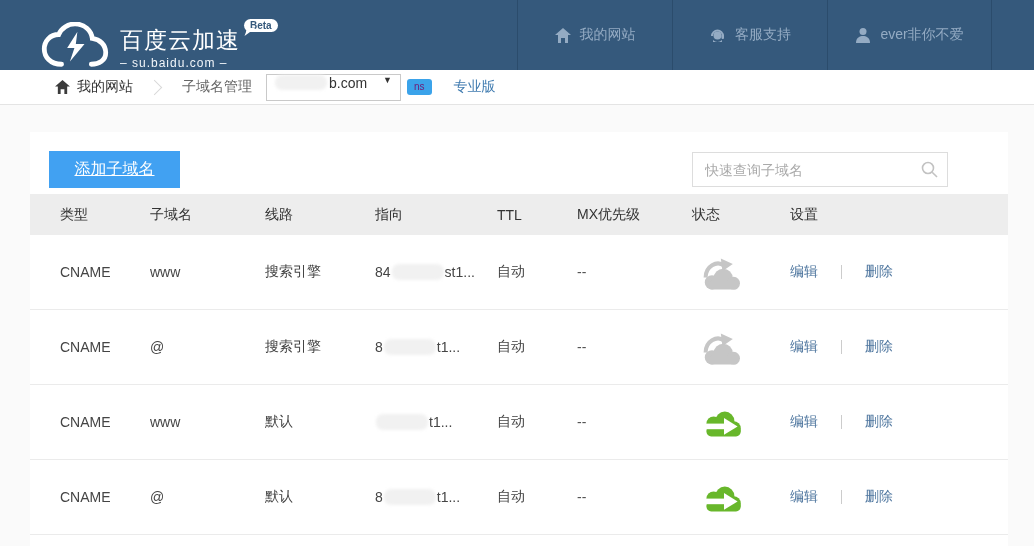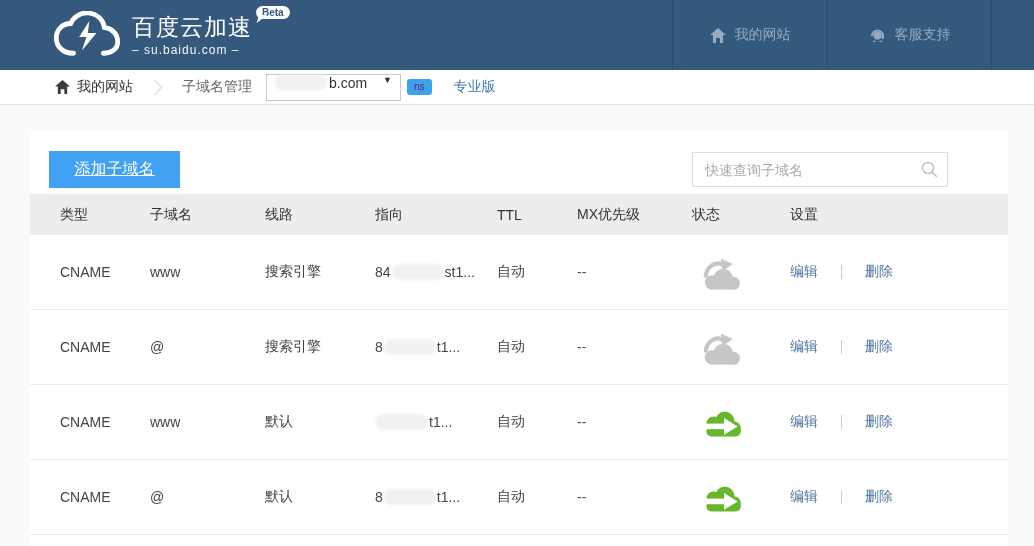--- a/index.html
+++ b/index.html
@@ -1,21 +1,21 @@
 <!DOCTYPE html>
 <html><head>
 <meta charset="utf-8">
 <style>
   * { margin:0; padding:0; box-sizing:border-box; }
   html,body { width:1034px; height:546px; overflow:hidden; background:#fafafa;
     font-family:"Liberation Sans","DejaVu Sans",sans-serif; }
 
   
   .navbar { height:70px; background:#35597c; display:flex; align-items:stretch; }
-  .brand { display:flex; align-items:center; padding-left:52px; flex:1; cursor:pointer; }
+  .brand { display:flex; align-items:flex-end; padding-left:40px; flex:1; cursor:pointer; }
   .logo-svg { width:70px; height:48px; margin-right:10px; }
   .brand-text { color:#fff; position:relative; }
   .brand-row { display:flex; align-items:flex-start; }
   .brand-title { font-size:23px; letter-spacing:1px; line-height:26px; }
   .beta { background:#fff; color:#35597c; font-size:10px; font-weight:bold;
     padding:1px 6px; border-radius:8px; margin-left:4px; margin-top:-8px; position:relative; }
   .beta:after { content:""; position:absolute; left:2px; bottom:-4px;
     border:4px solid transparent; border-top-color:#fff; border-left-color:#fff; transform:skewX(-20deg); }
   .brand-sub { font-size:12px; letter-spacing:1px; margin-top:3px; color:#f2f6fa; }
   .nav-items { display:flex; align-items:stretch; }
@@ -97,20 +97,27 @@
     </div>
     <div class="nav-item">
       <svg width="17" height="17" viewBox="0 0 17 17">
         <path d="M3 9 a5.5 5.5 0 0 1 11 0" fill="none" stroke="#94abc3" stroke-width="2"></path>
         <circle cx="8.5" cy="8.5" r="4" fill="#94abc3"></circle>
         <path d="M4 13 Q8.5 17 13 13 L13 15 L4 15 Z" fill="#94abc3"></path>
         <rect x="12.5" y="8" width="2.5" height="4" rx="1" fill="#94abc3"></rect>
       </svg>
       <span>客服支持</span>
     </div>
+    <div class="nav-item">
+      <svg width="16" height="16" viewBox="0 0 16 16">
+        <circle cx="8" cy="4.5" r="3.5" fill="#94abc3"></circle>
+        <path d="M1 16 C1 10.5 5 9 8 9 C11 9 15 10.5 15 16 Z" fill="#94abc3"></path>
+      </svg>
+      <span>ever非你不爱</span>
+    </div>
   </div>
 </div>
 
 <div class="crumbbar">
   <div class="crumb-home">
     <svg width="15" height="14" viewBox="0 0 16 15">
       <polygon points="8,0 16,7 13,7 13,15 10,15 10,10 6,10 6,15 3,15 3,7 0,7" fill="#3b3b3b"></polygon>
     </svg>
     <span>我的网站</span>
   </div>

